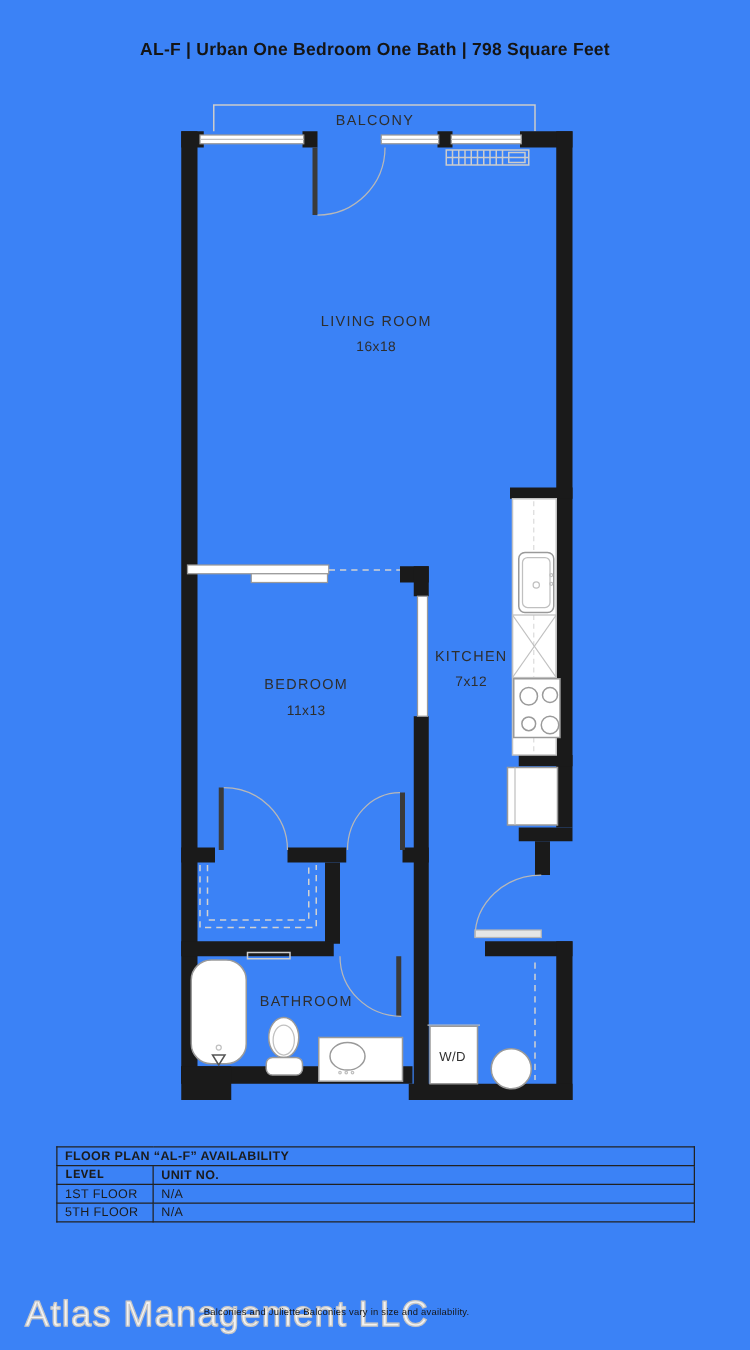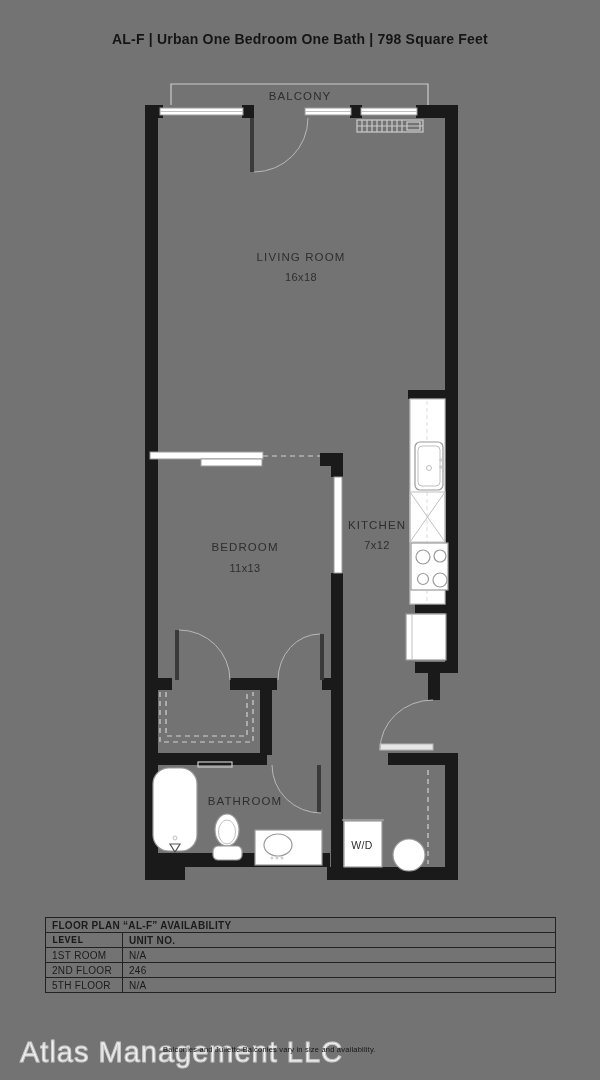--- a/index.html
+++ b/index.html
@@ -1,16 +1,16 @@
 <!DOCTYPE html>
 <html><head>
 <meta charset="utf-8">
 <style>
   html,body{margin:0;padding:0;background:#fff;}
-  .page{position:relative;width:600px;height:1080px;background:#737373;overflow:hidden;
+  .page{position:relative;width:600px;height:1080px;background:#3b82f6;overflow:hidden;
         font-family:"Liberation Sans",sans-serif;}
   .title{position:absolute;top:31px;left:0;width:600px;text-align:center;
          font-size:14px;font-weight:bold;color:#151515;letter-spacing:.2px;}
   .plan-svg{position:absolute;top:0;left:0;}
   
   .w{fill:#1a1a1a;}
   .win{fill:#fff;stroke:#9a9a9a;stroke-width:1;}
   .lt{fill:none;stroke:#cccccc;stroke-width:1.2;}
   .arc{fill:none;stroke:#b8b8b8;stroke-width:1;}
   .leaf{fill:#3a3a3a;}
@@ -206,26 +206,22 @@
   <table class="avail">
     <tbody>
         <tr class="hd">
       <td colspan="2">FLOOR PLAN “AL-F” AVAILABILITY</td>
     </tr>
     <tr class="hd">
       <td class="col-level">LEVEL</td>
       <td>UNIT NO.</td>
     </tr>
     <tr>
-      <td>1ST ROOM</td>
+      <td>1ST FLOOR</td>
       <td>N/A</td>
-    </tr>
-    <tr>
-      <td>2ND FLOOR</td>
-      <td>246</td>
     </tr>
     <tr>
       <td>5TH FLOOR</td>
       <td>N/A</td>
     </tr>
   </tbody>
     </table>
 
   <div class="watermark">Atlas Management LLC</div>
   <div class="disclaimer">Balconies and Juliette Balconies vary in size and availability.</div>

